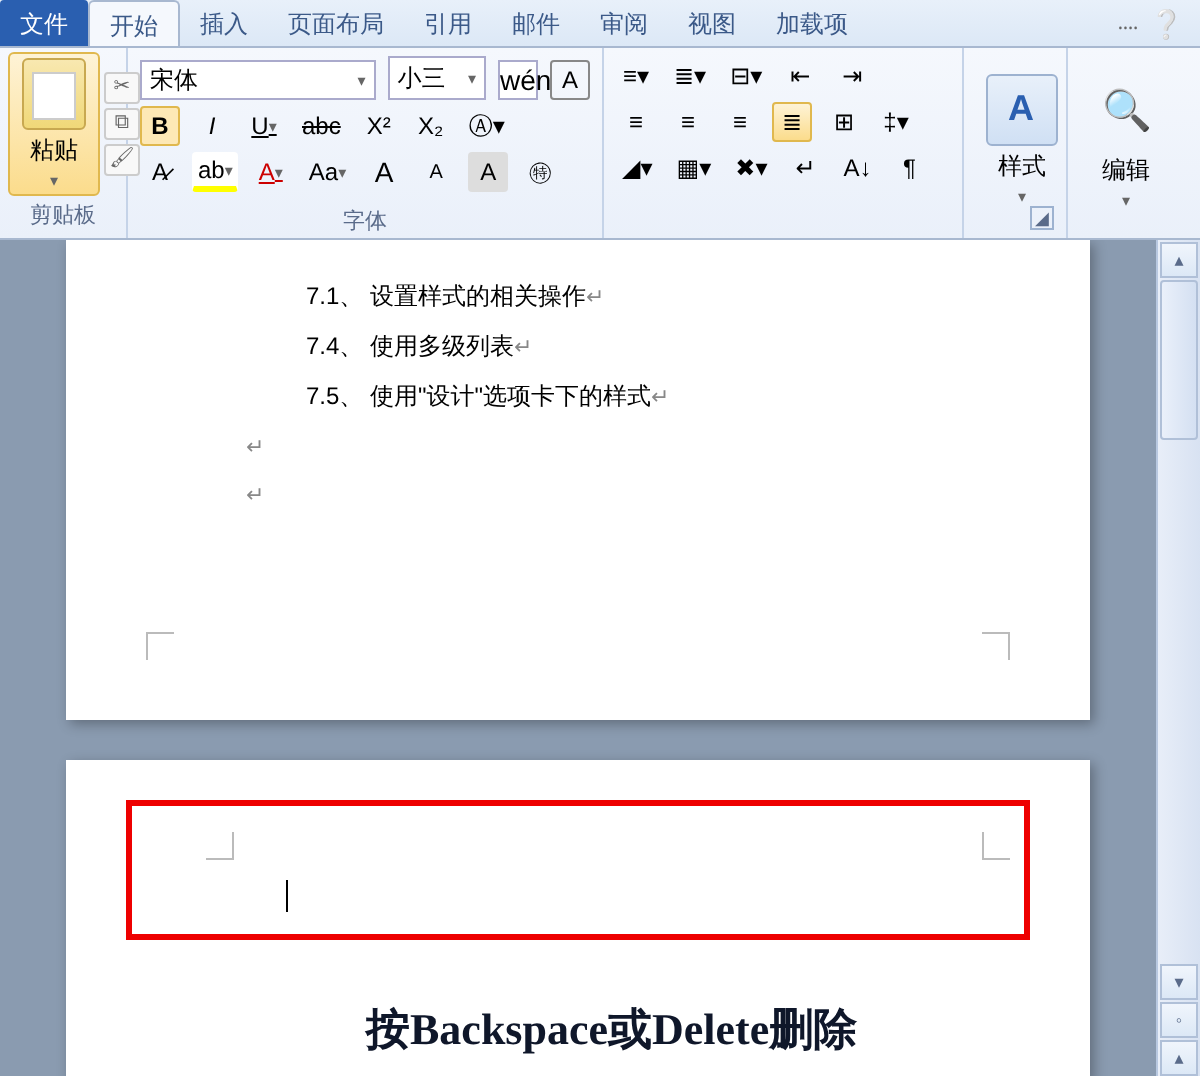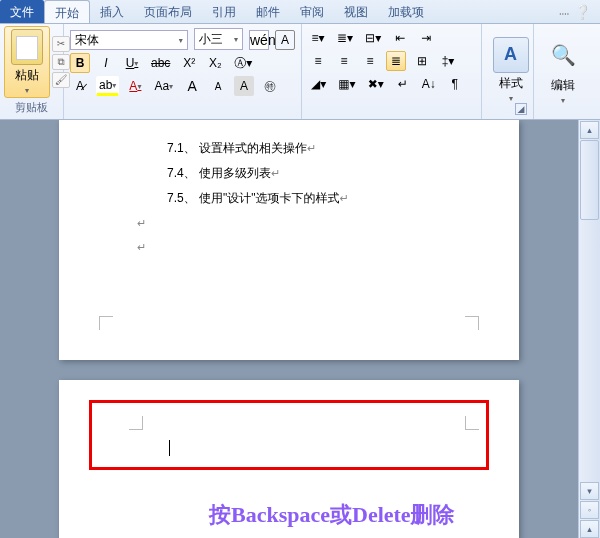--- a/index.html
+++ b/index.html
@@ -31,28 +31,28 @@
 .italic{font-style:italic}
 .uline{text-decoration:underline}
 .strike{text-decoration:line-through}
 .color-a{color:#c00;text-decoration:underline;text-decoration-color:#c00}
 .fontcol{display:flex;flex-direction:column;padding:2px}
 .styles-ico{width:36px;height:36px;background:linear-gradient(#e8f0fa,#d0e0f4);border:1px solid #9db2d0;border-radius:3px;position:relative}
 .styles-ico:before{content:"A";position:absolute;top:6px;left:10px;font-size:18px;color:#2a5fb0;font-weight:bold}
 .edit-ico{width:36px;height:36px;position:relative}
 .edit-ico:before{content:"🔍";position:absolute;top:4px;left:6px;font-size:20px}
 .doc-area{position:absolute;top:120px;left:0;right:22px;bottom:0;background:#8a9bb0;overflow:hidden}
-.page{background:#fff;margin:0 auto;width:460px;box-shadow:2px 2px 6px rgba(0,0,0,.3);padding:20px 28px;position:relative}
+.page{background:#fff;margin:0 auto;width:512px;box-shadow:2px 2px 6px rgba(0,0,0,.3);padding:20px 40px;position:relative}
 .page1{height:240px;margin-bottom:20px}
 .page2{height:160px;position:relative}
 .doc-line{font-family:SimSun;font-size:13px;color:#000;margin-bottom:8px;padding-left:80px}
 .pmark{color:#888;font-size:11px}
 .redbox{position:absolute;border:3px solid #e00;left:30px;right:30px;top:20px;height:70px}
 .cursor{position:absolute;left:110px;top:60px;width:1px;height:16px;background:#000}
-.caption{position:absolute;left:150px;bottom:10px;color:#8b5cf6;font-size:22px;font-weight:bold;font-family:"Microsoft YaHei"}
+.caption{position:absolute;left:150px;bottom:10px;color:#0f172a;font-size:22px;font-weight:bold;font-family:"Microsoft YaHei"}
 .crop{position:absolute;width:14px;height:14px;border-color:#bbb}
 .c-tl{border-left:1px solid #bbb;border-top:1px solid #bbb}
 .c-tr{border-right:1px solid #bbb;border-top:1px solid #bbb}
 .scroll{position:absolute;top:120px;right:0;width:22px;bottom:0;background:linear-gradient(90deg,#e8eef8,#d8e2f2);border-left:1px solid #b8c8e0}
 .sbtn{height:18px;border:1px solid #b0c0d8;margin:1px;background:linear-gradient(#f0f5fc,#dce8f6);text-align:center;font-size:9px;color:#5a6b8a;line-height:16px}
 .thumb{height:80px;border:1px solid #b0c0d8;margin:1px;background:linear-gradient(90deg,#eaf0fa,#d4e0f2);border-radius:2px}
 .wen{width:20px;height:20px;border:1px solid #aac;background:#fff;text-align:center;line-height:18px;font-size:14px}
 </style>
 </head>
 <body>
@@ -130,20 +130,21 @@
         <div class="fbtn">
             <span>Aa</span>
             <span class="dd">▾</span>
           </div>
         <div class="fbtn" style="font-size:14px">A</div>
         <div class="fbtn" style="font-size:10px">A</div>
         <div class="fbtn" style="background:#ddd">A</div>
         <div class="fbtn">㊕</div>
       </div>
     </div>
+    <div class="group-label">字体</div>
   </div>
 
   <div class="group" style="width:180px">
     <div class="fontcol">
       <div class="fontrow">
         <div class="fbtn">≡▾</div>
         <div class="fbtn">≣▾</div>
         <div class="fbtn">⊟▾</div>
         <div class="fbtn">⇤</div>
         <div class="fbtn">⇥</div>

